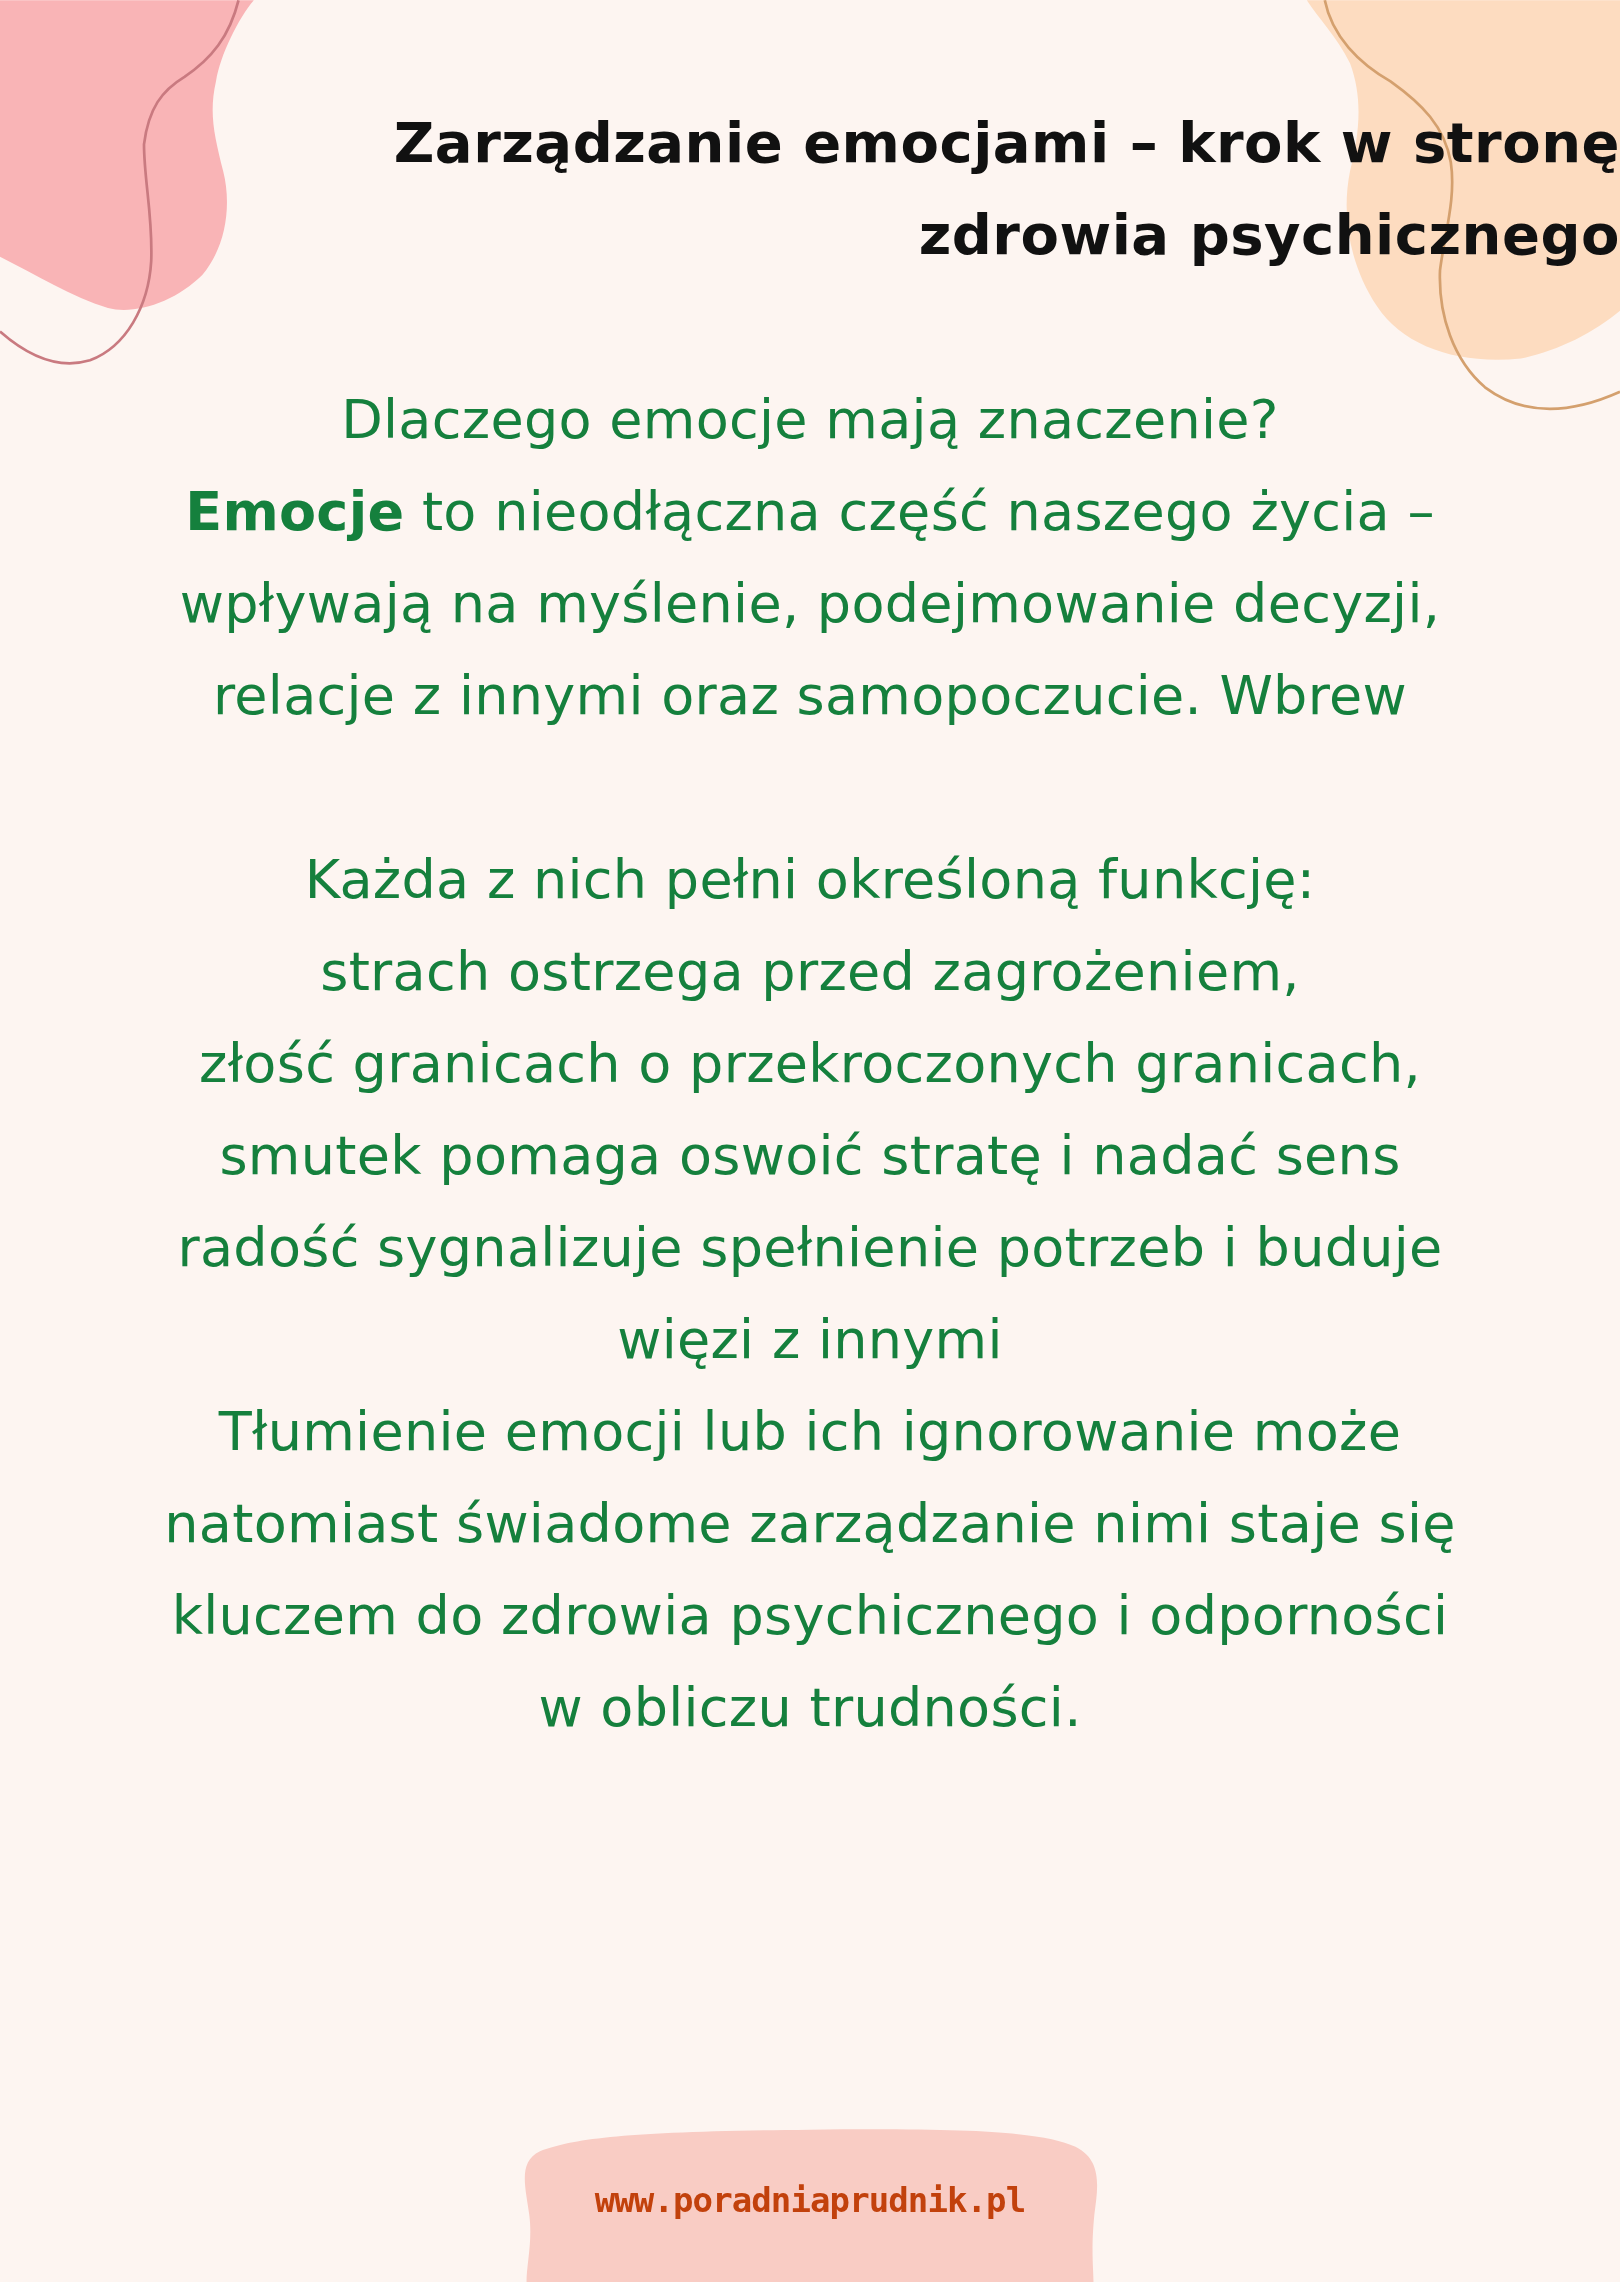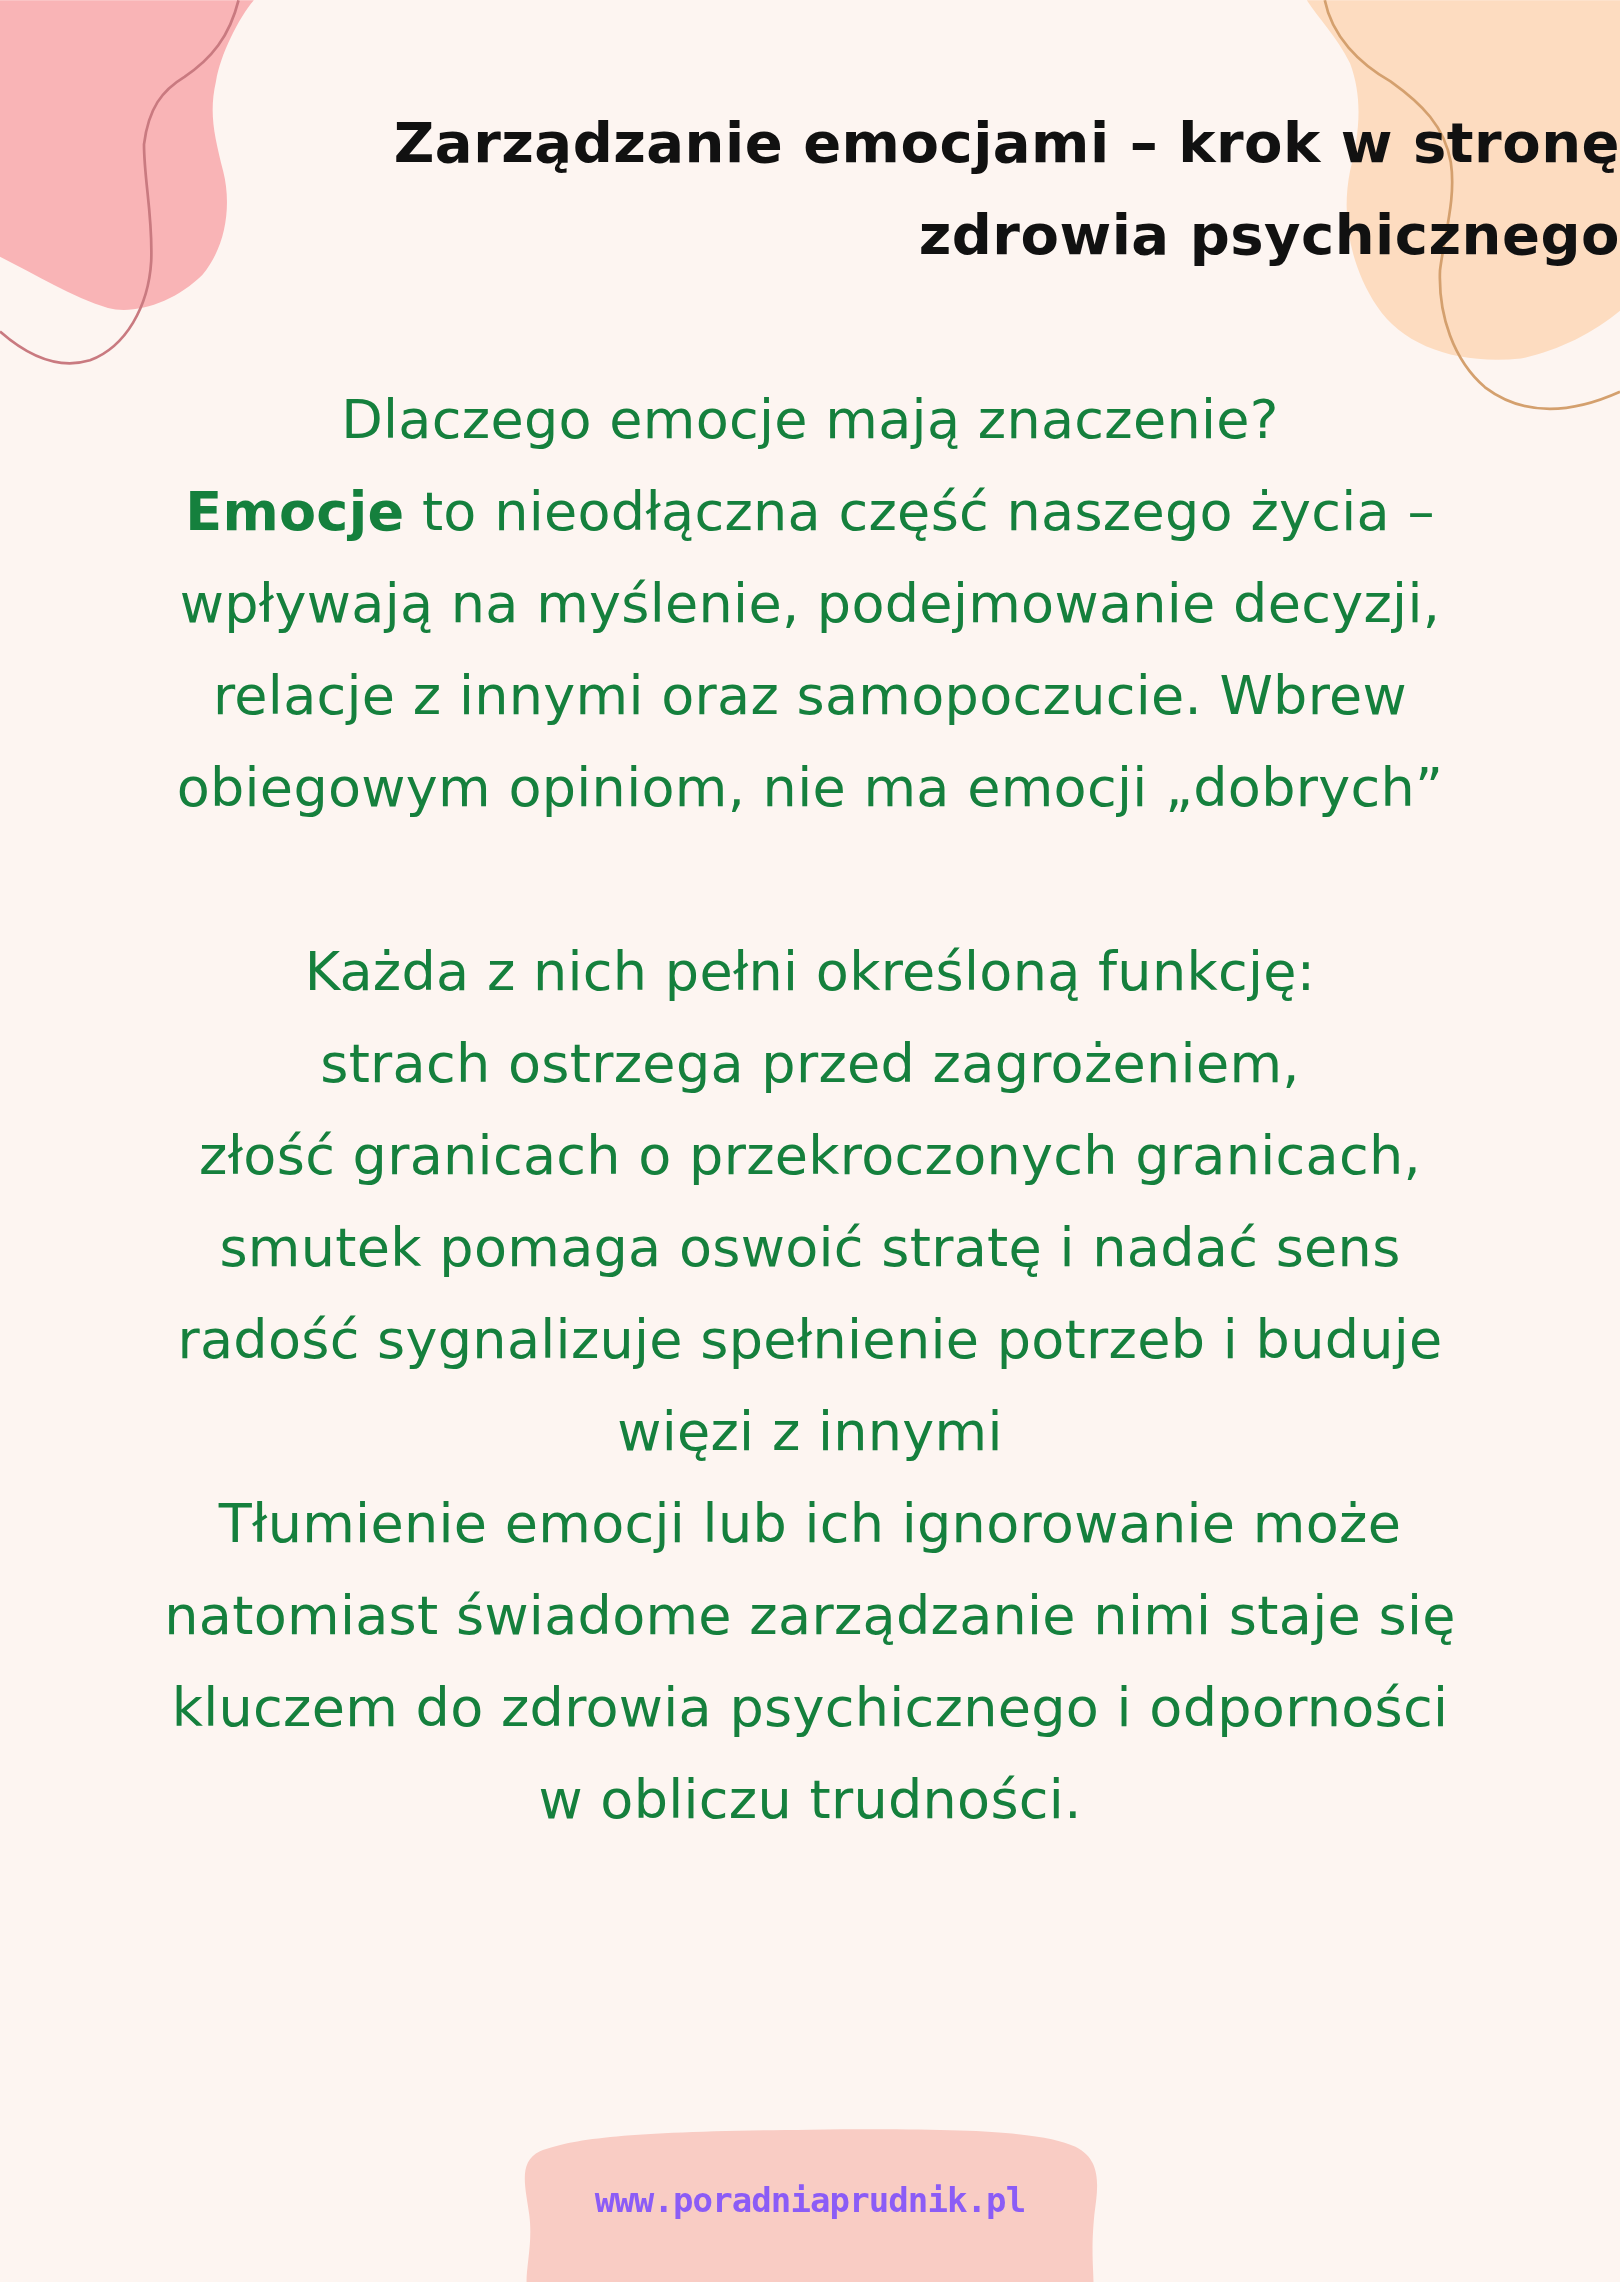--- a/index.html
+++ b/index.html
@@ -33,21 +33,21 @@
     }
     .body-text .line { display: block; white-space: nowrap; }
     .body-text .gap { display: block; height: 92px; }
     .body-text b { font-weight: bold; }
     .footer-url {
       position: absolute; left: 522px; width: 576px; top: 2180px;
       text-align: center;
       font-family: "DejaVu Sans Mono", monospace;
       font-weight: bold;
       font-size: 34px;
-      color: #8b5cf6;
+      color: #c2410c;
       letter-spacing: -0.9px;
     }
   </style>
 </head>
 <body>
 
 <svg class="deco" viewBox="0 0 1800 2536" xmlns="http://www.w3.org/2000/svg">
 
   <path d="M0,0 L282,0 C265,20 245,60 240,90 C232,125 238,150 248,190 C258,230 250,275 225,305 C195,335 150,350 120,342 C80,330 40,305 0,285 Z" fill="#f9b4b6"></path>
   <path d="M265,0 C255,40 235,65 205,85 C180,100 165,120 160,160 C160,200 170,240 168,290 C165,340 140,385 100,400 C60,412 25,390 0,368" fill="none" stroke="#c97a80" stroke-width="3"></path>
@@ -61,21 +61,20 @@
 <div class="title">
   <span class="line" style="display:block">Zarządzanie emocjami – krok w stronę</span>
   <span class="line" style="display:block">zdrowia psychicznego</span>
 </div>
 
 <div class="body-text">
   <span class="line">Dlaczego emocje mają znaczenie?</span>
   <span class="line"><b>Emocje</b><span> to nieodłączna część naszego życia –</span></span>
   <span class="line">wpływają na myślenie, podejmowanie decyzji,</span>
   <span class="line">relacje z innymi oraz samopoczucie. Wbrew</span>
-  <span class="line">obiegowym opiniom, nie ma emocji „dobrych”</span>
   <span class="gap"></span>
   <span class="line">Każda z nich pełni określoną funkcję:</span>
   <span class="line">strach ostrzega przed zagrożeniem,</span>
   <span class="line">złość granicach o przekroczonych granicach,</span>
   <span class="line">smutek pomaga oswoić stratę i nadać sens</span>
   <span class="line">radość sygnalizuje spełnienie potrzeb i buduje</span>
   <span class="line">więzi z innymi</span>
   <span class="line">Tłumienie emocji lub ich ignorowanie może</span>
   <span class="line">natomiast świadome zarządzanie nimi staje się</span>
   <span class="line">kluczem do zdrowia psychicznego i odporności</span>

